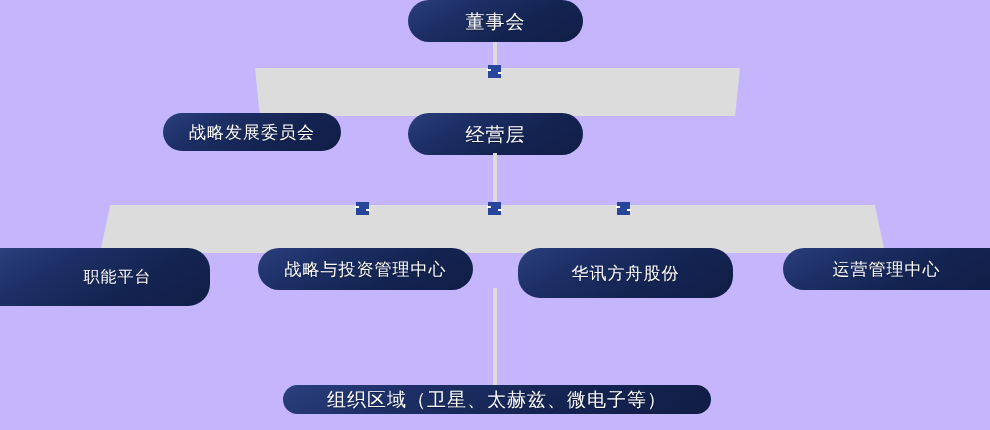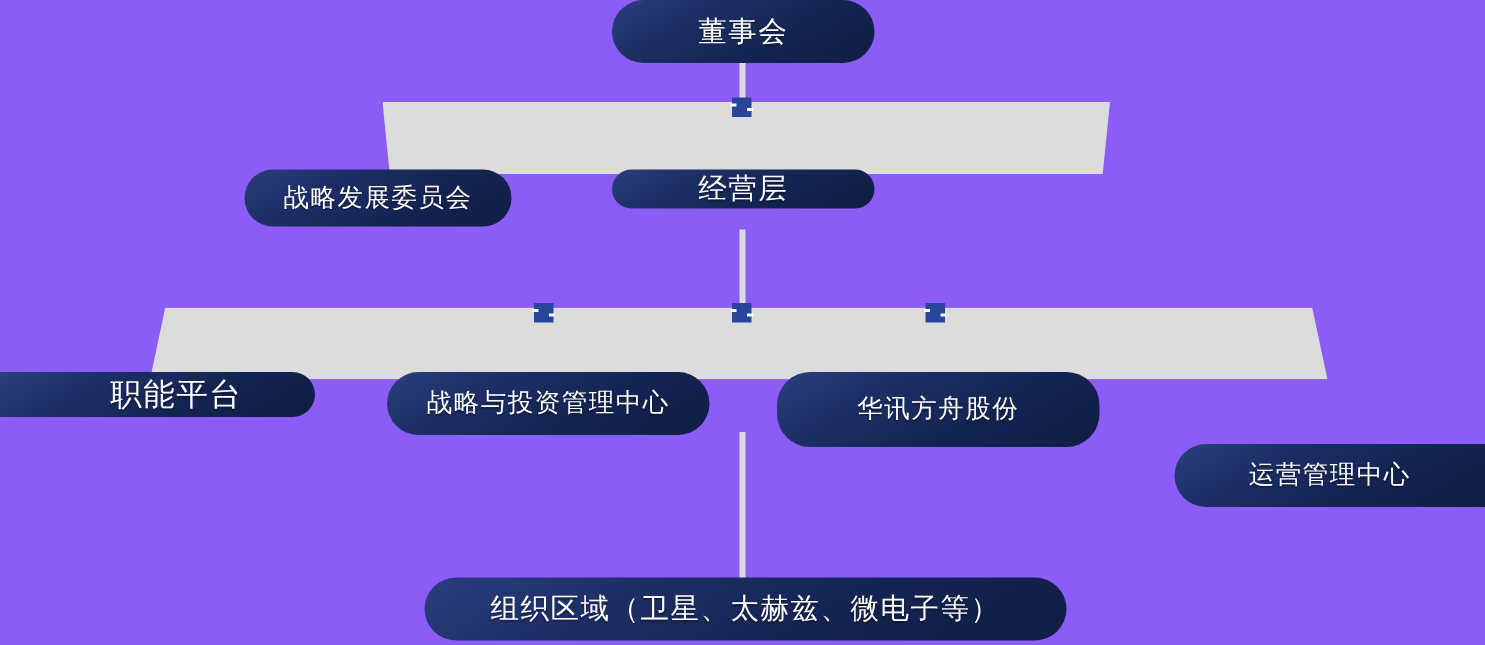--- a/index.html
+++ b/index.html
@@ -7,21 +7,21 @@
     padding: 0;
     background: #ffffff;
   }
   body {
     font-family: "DejaVu Sans", "Liberation Sans", sans-serif;
   }
   #chart {
     position: relative;
     width: 990px;
     height: 430px;
-    background: #8b5cf6;
+    background: #c4b5fd;
     overflow: hidden;
   }
 
   
   .band {
     position: absolute;
     background: #dcdcdc;
   }
 
   
@@ -82,49 +82,49 @@
   <div class="marker" style="left:488px; top:65px;"></div>
 
   <div class="node" style="left:408px; top:0px; width:175px; height:42px; font-size:19px;">
     <span class="node-label">董事会</span>
   </div>
 
   <div class="node" style="left:163px; top:113px; width:178px; height:38px; font-size:17px;">
     <span class="node-label">战略发展委员会</span>
   </div>
 
-  <div class="node" style="left:408px; top:113px; width:175px; height:26px; font-size:19px;">
+  <div class="node" style="left:408px; top:113px; width:175px; height:42px; font-size:19px;">
     <span class="node-label">经营层</span>
   </div>
 
 
   <div class="vline" style="left:493px; top:153px; height:56px;"></div>
 
   <div class="band" style="left:100px; top:205px; width:785px; height:48px;
               clip-path: polygon(1.3% 0, 98.7% 0, 100% 100%, 0 100%);"></div>
 
   <div class="marker" style="left:356px; top:202px;"></div>
   <div class="marker" style="left:488px; top:202px;"></div>
   <div class="marker" style="left:617px; top:202px;"></div>
 
-  <div class="node flat-left" style="left:0px; top:248px; width:210px; height:30px; font-size:21px;padding-left:25px;">
+  <div class="node flat-left" style="left:0px; top:248px; width:210px; height:58px; font-size:16px;padding-left:25px;">
     <span class="node-label">职能平台</span>
   </div>
 
   <div class="node" style="left:258px; top:248px; width:215px; height:42px; font-size:17px;text-align:center;">
     <span class="node-label">战略与投资管理中心</span>
   </div>
 
   <div class="node" style="left:518px; top:248px; width:215px; height:50px; font-size:17px;">
     <span class="node-label">华讯方舟股份</span>
   </div>
 
-  <div class="node flat-right" style="left:783px; top:248px; width:207px; height:42px; font-size:17px;margin-top:48px;">
+  <div class="node flat-right" style="left:783px; top:248px; width:207px; height:42px; font-size:17px;">
     <span class="node-label">运营管理中心</span>
   </div>
 
   <div class="vline" style="left:493px; top:288px; height:100px;"></div>
 
-  <div class="node" style="left:283px; top:385px; width:428px; height:42px; font-size:19px;align-items:center;">
+  <div class="node" style="left:283px; top:385px; width:428px; height:29px; font-size:19px;align-items:center;">
     <span class="node-label">组织区域（卫星、太赫兹、微电子等）</span>
   </div>
 
 </div>
 
 </body></html>

